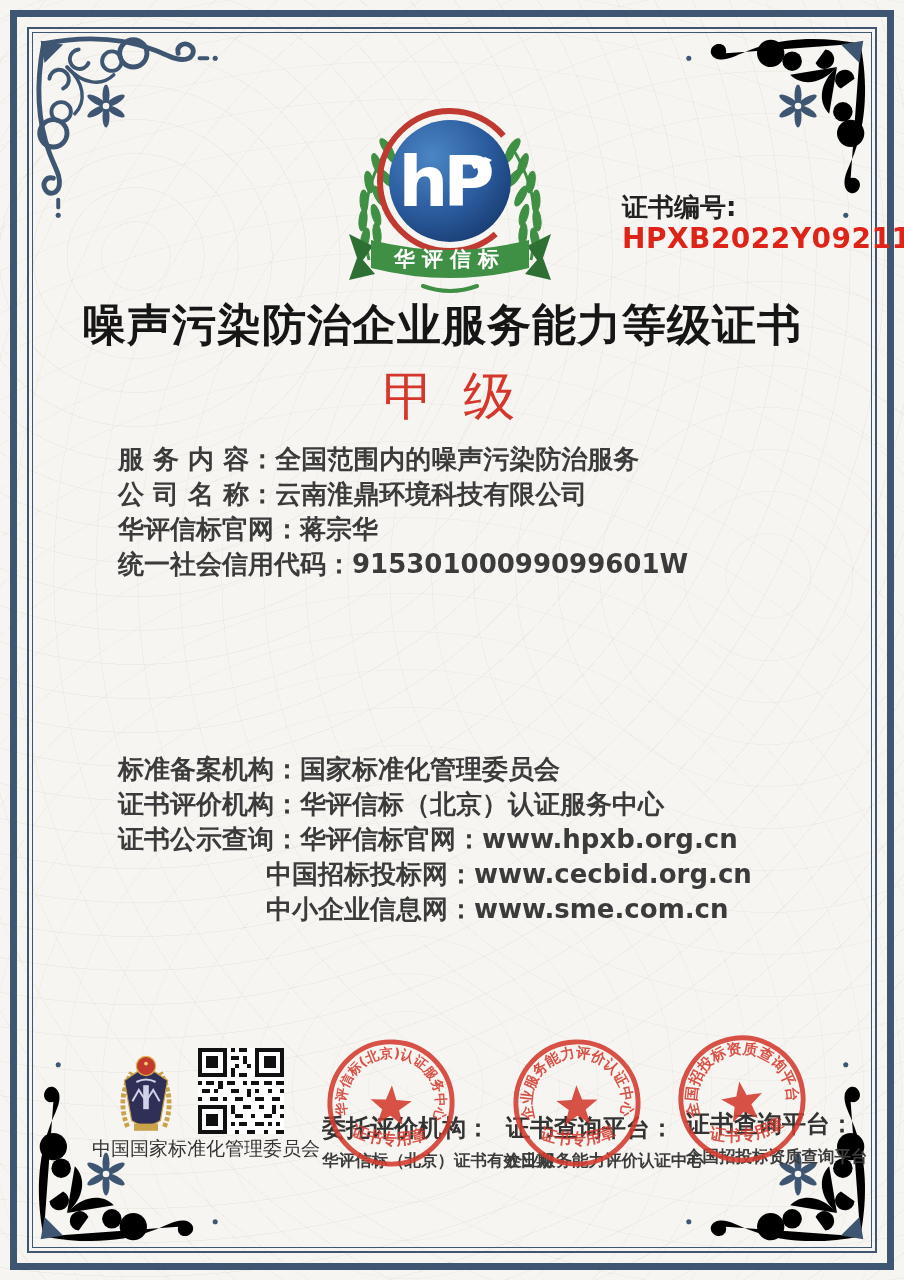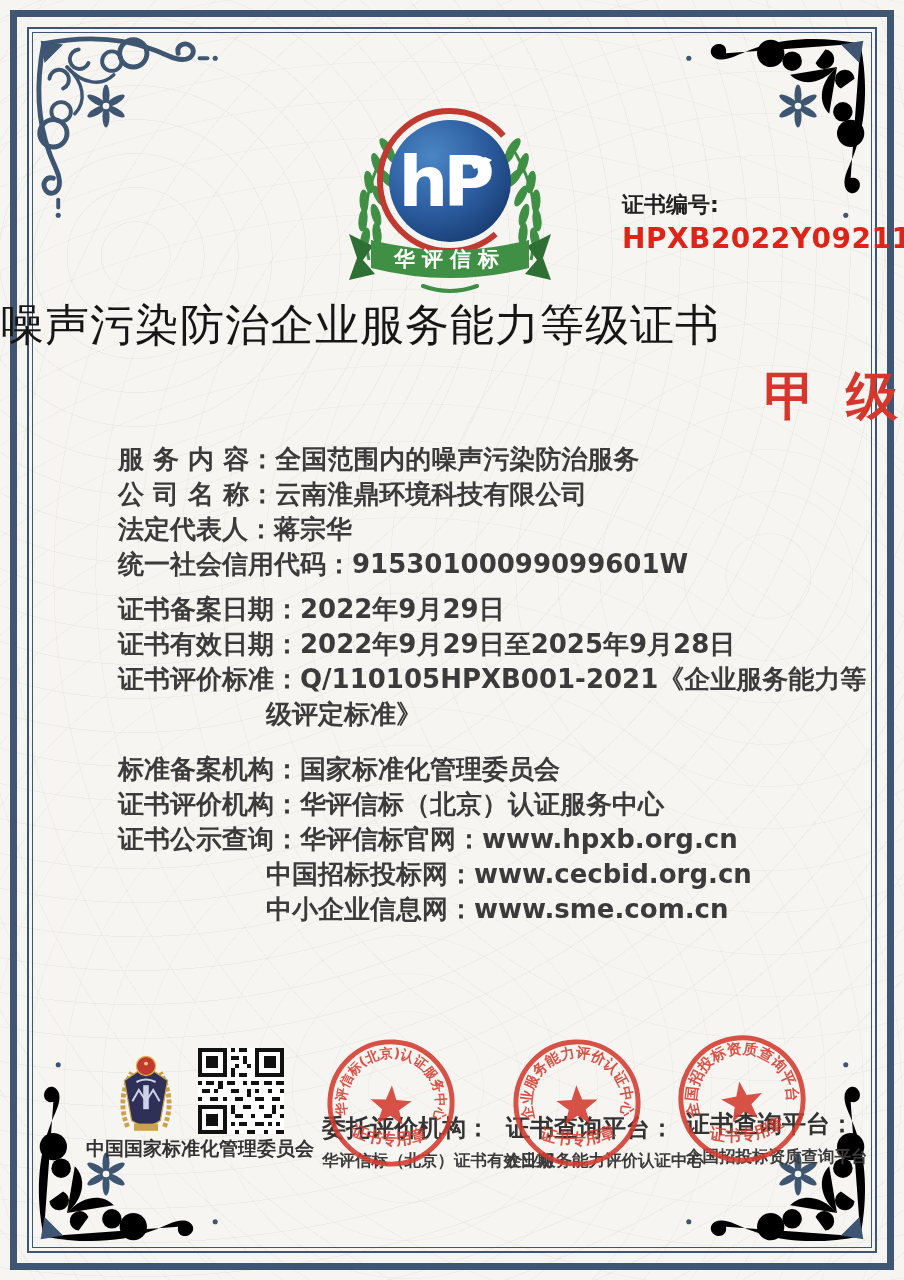--- a/index.html
+++ b/index.html
@@ -16,37 +16,37 @@
   .frame-mid{position:absolute;left:27px;top:27px;right:27px;bottom:27px;border:2px solid #3e5671;z-index:1;}
   .frame-in{position:absolute;left:32px;top:32px;right:32px;bottom:32px;border:1px solid #3e5671;z-index:1;}
   .corner{position:absolute;width:195px;height:195px;z-index:2;}
   .c-tl{left:28px;top:28px;}
   .c-tr{right:28px;top:28px;transform:scaleX(-1);}
   .c-bl{left:28px;bottom:28px;transform:scaleY(-1);}
   .c-br{right:28px;bottom:28px;transform:scale(-1,-1);}
   
   .logo{position:absolute;left:325px;top:88px;width:250px;height:210px;z-index:3;}
   .copy-label{position:absolute;left:617px;top:110px;font-size:42px;font-weight:bold;color:#121212;z-index:3;letter-spacing:1px;}
-  .certno-label{position:absolute;left:622px;top:190px;font-size:22px;font-weight:bold;color:#222;z-index:3;}
+  .certno-label{position:absolute;left:622px;top:190px;font-size:26px;font-weight:bold;color:#222;z-index:3;}
   .certno-value{position:absolute;left:622px;top:222px;font-size:28px;font-weight:bold;color:#de2318;z-index:3;letter-spacing:.5px;}
   
-  .title{position:absolute;left:0;top:296px;width:884px;font-size:44px;font-weight:normal;color:#161616;z-index:3;letter-spacing:1px;}
-  .grade{position:absolute;left:0;top:362px;width:904px;text-align:right;font-size:52px;font-weight:bold;color:#d6372c;z-index:3;letter-spacing:6px;}
+  .title{position:absolute;left:0;top:296px;width:884px;text-align:center;font-size:44px;font-weight:bold;color:#161616;z-index:3;letter-spacing:1px;}
+  .grade{position:absolute;left:0;top:362px;width:904px;text-align:center;font-size:52px;font-weight:normal;color:#d6372c;z-index:3;letter-spacing:6px;}
   
   .sec{position:absolute;left:118px;z-index:3;font-size:26px;font-weight:bold;color:#3b3b3b;line-height:34px;}
   .sec .ln{margin-bottom:1px;white-space:nowrap;}
   .sec1{top:442px;}
   .sec2{top:592px;}
   .sec3{top:752px;}
   .wrap-indent{padding-left:148px;}
   .extra-indent{padding-left:148px;}
   
   .emblem{position:absolute;left:110px;top:1048px;width:72px;height:92px;z-index:3;}
   .qr{position:absolute;left:198px;top:1048px;width:86px;height:86px;z-index:3;}
-  .footer-caption{position:absolute;left:80px;top:1136px;width:240px;text-align:center;font-size:19px;font-weight:bold;color:#333;z-index:3;}
+  .footer-caption{position:absolute;left:80px;top:1136px;width:240px;text-align:right;font-size:19px;font-weight:normal;color:#333;z-index:3;}
   .seal{position:absolute;width:138px;height:138px;z-index:5;opacity:.88;}
   .seal1{left:322px;top:1034px;transform:rotate(3deg);}
   .seal2{left:508px;top:1034px;transform:rotate(-2deg);}
   .seal3{left:673px;top:1030px;transform:rotate(-9deg);}
   .seal-cap{position:absolute;z-index:4;color:#333;white-space:nowrap;}
   .seal-cap .lab{font-size:24px;font-weight:bold;margin-bottom:6px;font-family:Liberation Serif, serif;}
   .seal-cap .val{font-size:16.5px;font-weight:bold;color:#3b3b3b;}
   .cap1{left:322px;top:1112px;}
   .cap2{left:506px;top:1112px;}
   .cap3{left:686px;top:1108px;}
@@ -181,30 +181,24 @@
 
   <div class="certno-label">证书编号:</div>
   <div class="certno-value">HPXB2022Y09211</div>
 
   <div class="title">噪声污染防治企业服务能力等级证书</div>
   <div class="grade">甲 级</div>
 
   <div class="sec sec1">
     <div class="ln">服 务 内 容：全国范围内的噪声污染防治服务</div>
     <div class="ln">公 司 名 称：云南淮鼎环境科技有限公司</div>
-    <div class="ln">法定代表人：蒋宗华</div>
+    <div class="ln">华评信标官网：蒋宗华</div>
     <div class="ln">统一社会信用代码：91530100099099601W</div>
   </div>
 
-  <div class="sec sec2">
-    <div class="ln">证书备案日期：2022年9月29日</div>
-    <div class="ln">证书有效日期：2022年9月29日至2025年9月28日</div>
-    <div class="ln">证书评价标准：Q/110105HPXB001-2021《企业服务能力等</div>
-    <div class="ln wrap-indent">级评定标准》</div>
-  </div>
 
   <div class="sec sec3">
     <div class="ln">标准备案机构：国家标准化管理委员会</div>
     <div class="ln">证书评价机构：华评信标（北京）认证服务中心</div>
     <div class="ln">证书公示查询：华评信标官网：www.hpxb.org.cn</div>
     <div class="ln extra-indent">中国招标投标网：www.cecbid.org.cn</div>
     <div class="ln extra-indent">中小企业信息网：www.sme.com.cn</div>
   </div>
 
   <svg class="emblem" viewBox="0 0 90 110">

